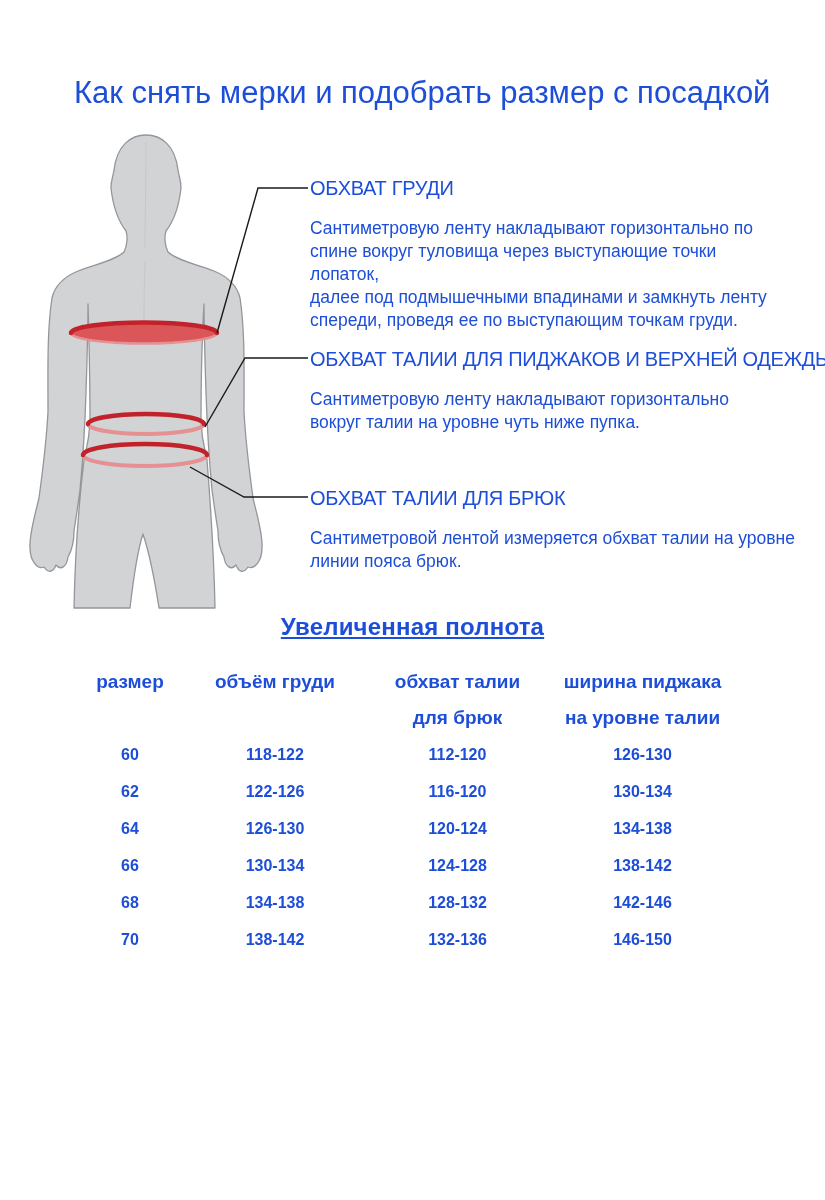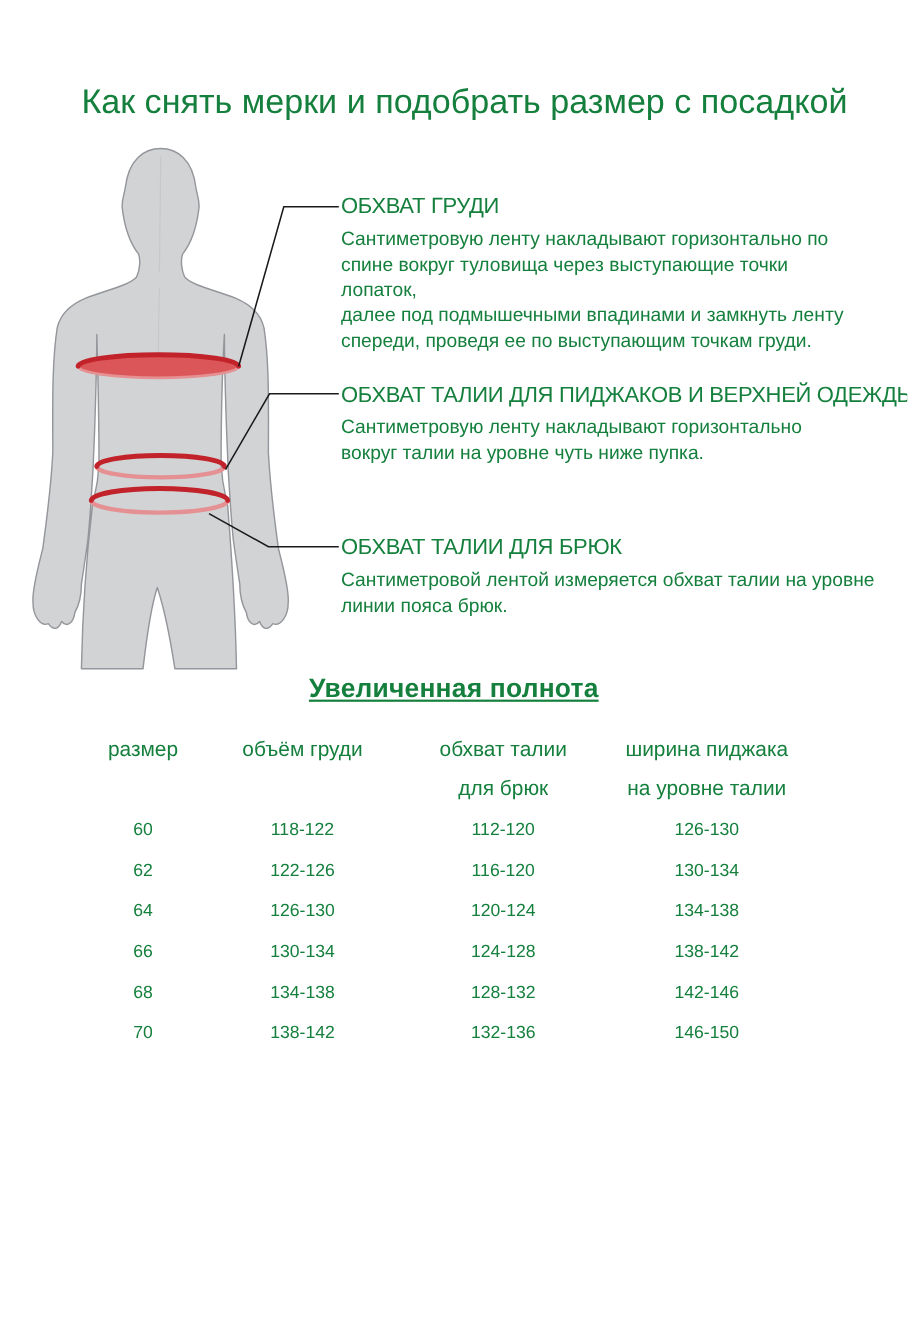--- a/index.html
+++ b/index.html
@@ -1,41 +1,41 @@
 <!DOCTYPE html>
 <html lang="ru"><head>
 <meta charset="utf-8">
 <style>
   html,body{margin:0;padding:0;background:#ffffff;}
   #page{
     position:relative;width:825px;height:1200px;background:#ffffff;overflow:hidden;
-    font-family:"Liberation Sans","DejaVu Sans",sans-serif;color:#15803d;
+    font-family:"Liberation Sans","DejaVu Sans",sans-serif;color:#1d4ed8;
   }
   .page-title{
     position:absolute;left:74px;top:74px;width:700px;
     font-size:31px;line-height:38px;font-weight:400;white-space:nowrap;
   }
   .figure-wrap{position:absolute;left:18px;top:130px;width:292px;height:480px;}
   .m-section{position:absolute;left:310px;}
   .m-section .m-head{
     font-size:20px;line-height:24px;font-weight:400;letter-spacing:-0.3px;white-space:nowrap;
   }
   .m-section .m-desc{
-    margin-top:6px;font-size:17.5px;line-height:23px;white-space:pre-line;
+    margin-top:17px;font-size:17.5px;line-height:23px;white-space:pre-line;
   }
   #sec-chest{top:176px;width:470px;}
   #sec-jacket{top:347px;width:510px;}
   #sec-trousers{top:486px;width:500px;}
   .table-title{
     position:absolute;left:0;right:0;top:613px;text-align:center;
     font-size:24px;font-weight:700;letter-spacing:0.2px;text-decoration:underline;
   }
   .size-table{
     position:absolute;left:85px;top:664px;width:660px;
-    display:grid;grid-template-columns:90px 200px 165px 205px;
+    display:grid;grid-template-columns:90px 200px 165px 205px;font-weight:bold;
   }
   .size-table .hcell{
     font-size:19px;line-height:36px;text-align:center;white-space:pre-line;
     height:72px;
   }
   .size-table .cell{
     font-size:16px;line-height:37px;height:37px;text-align:center;white-space:nowrap;
   }
 </style>
 </head>

